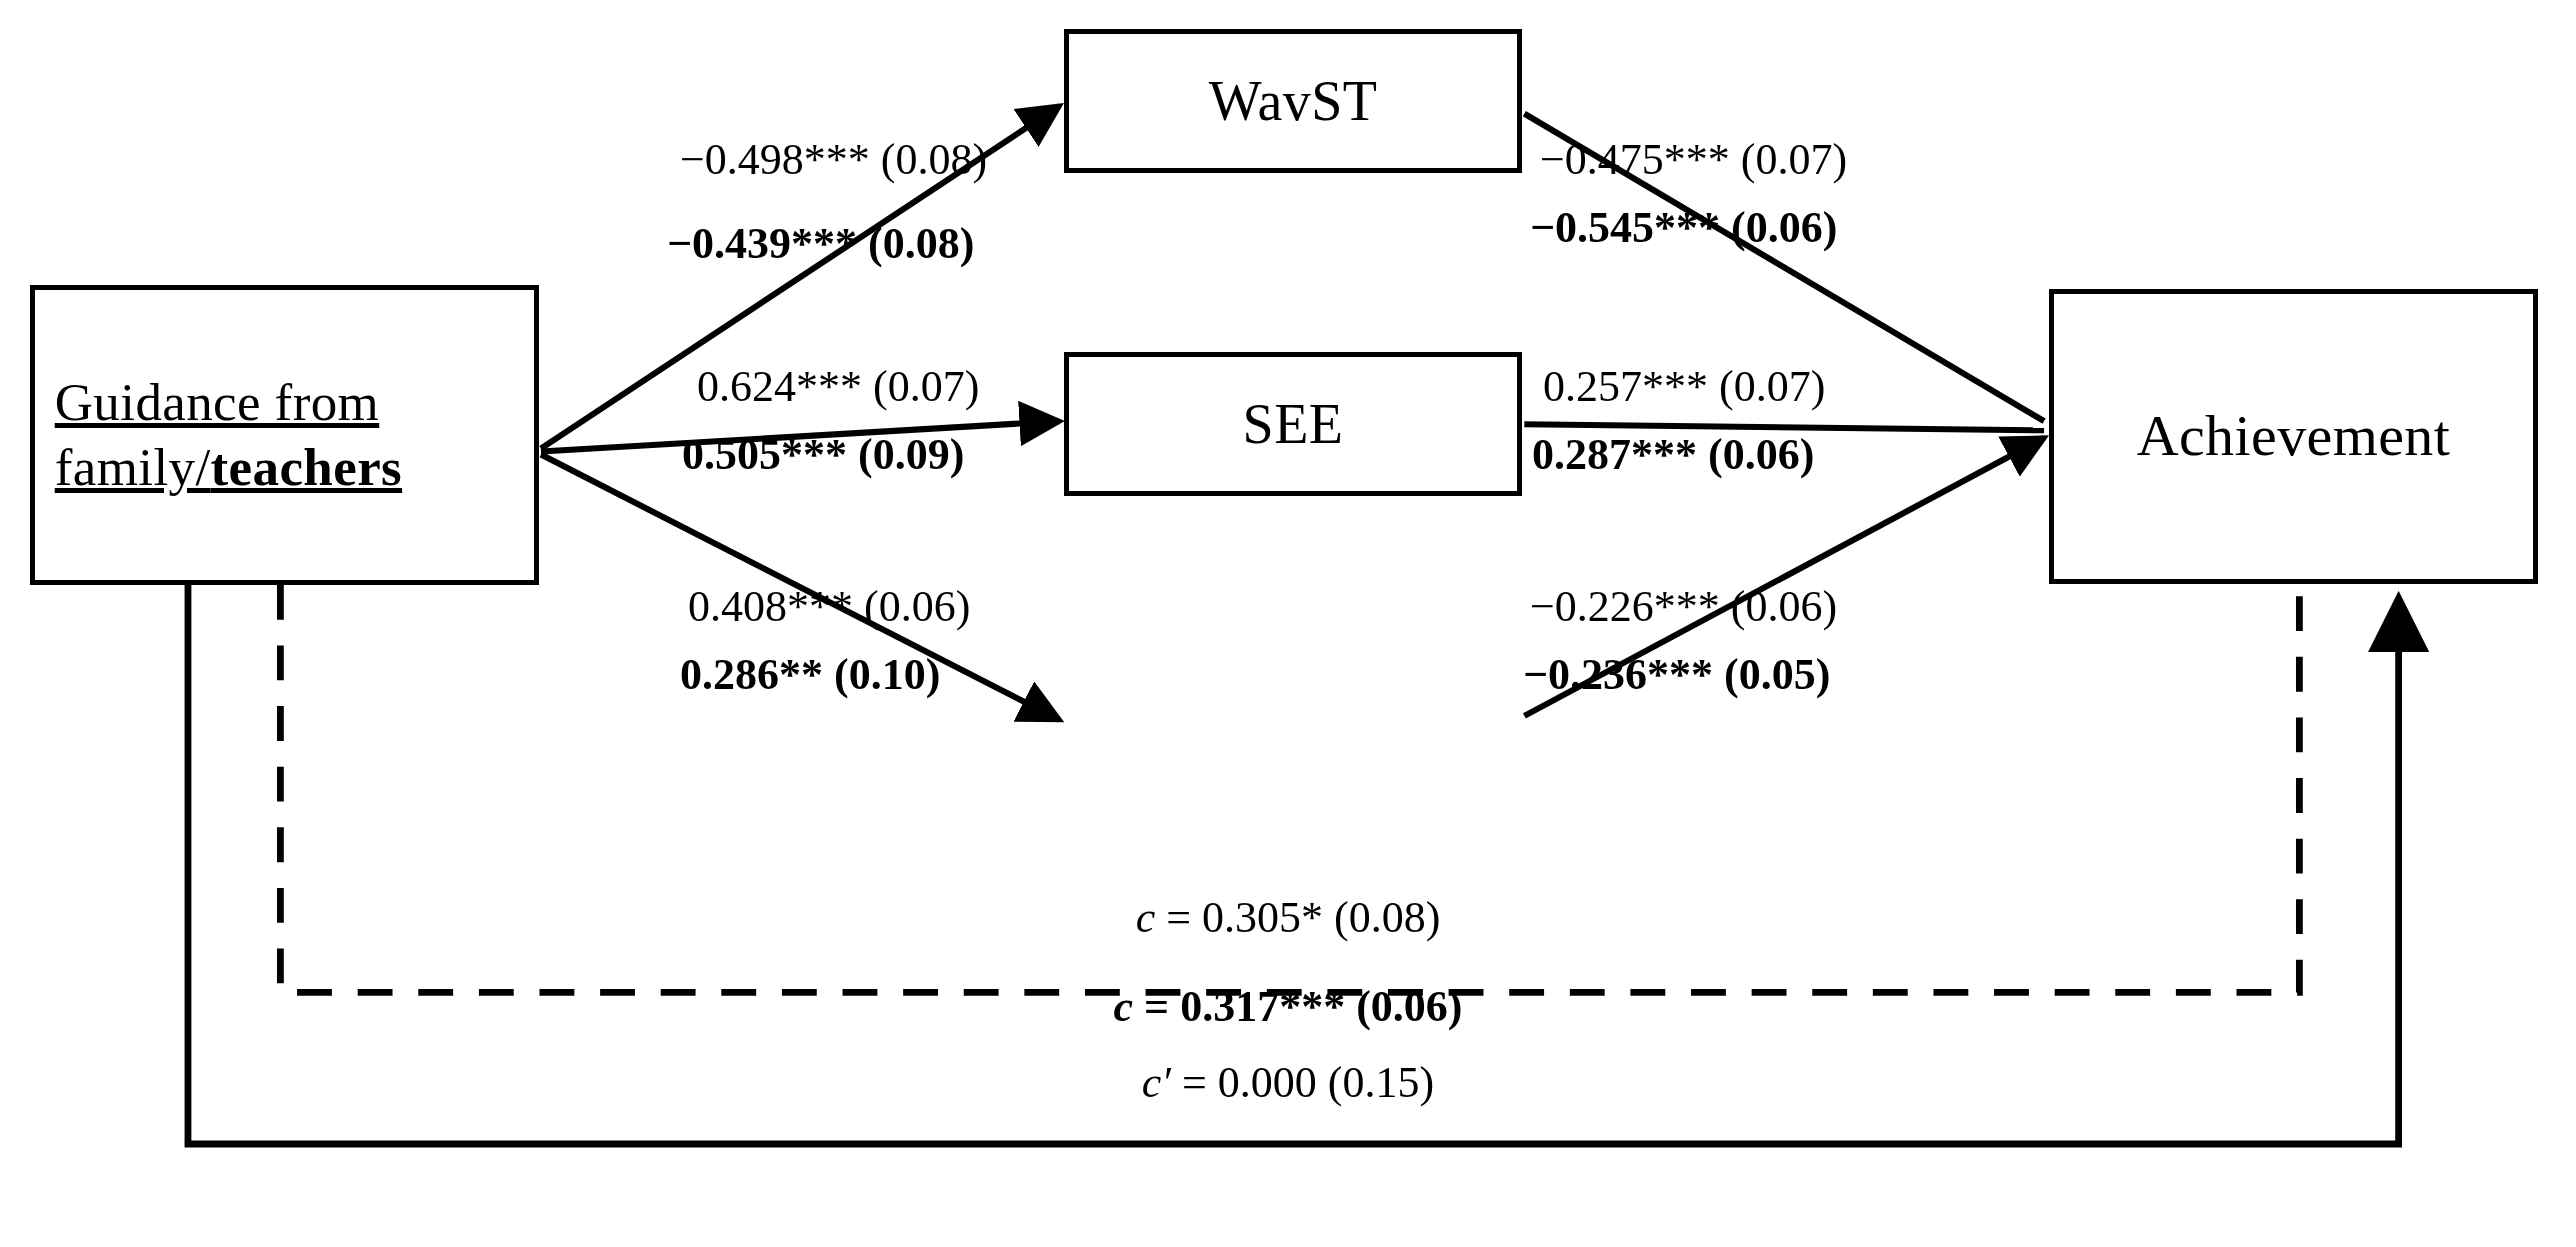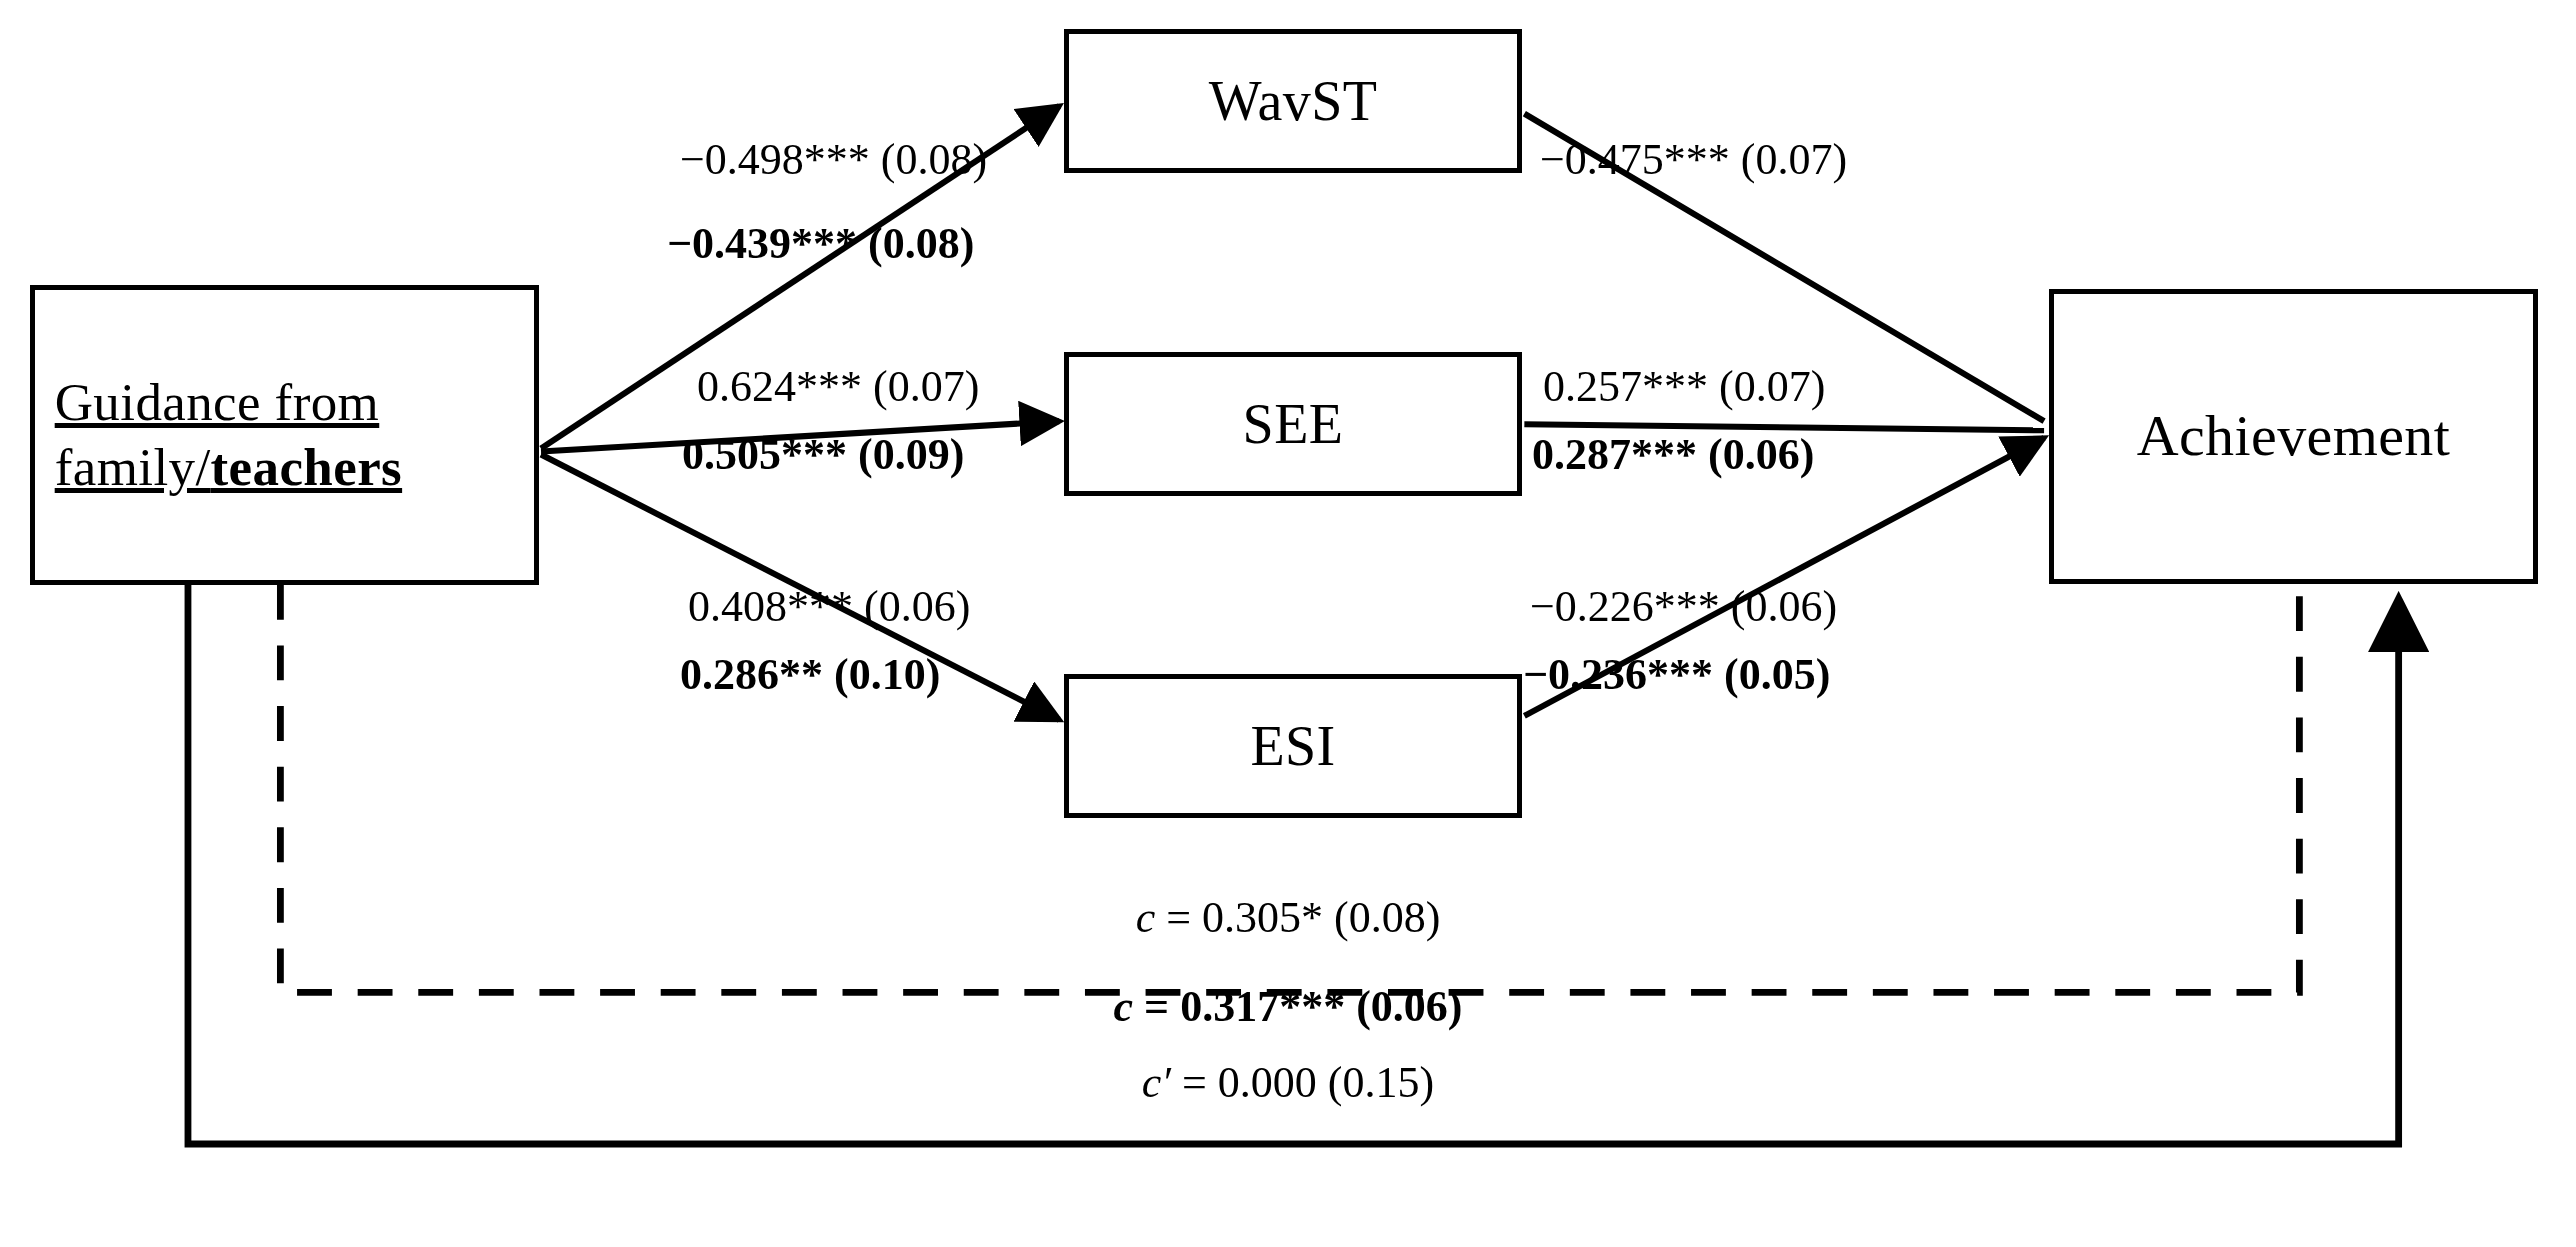--- a/index.html
+++ b/index.html
@@ -128,32 +128,30 @@
   </div>
 
   <div class="node-box" id="node-wavst">
     <div class="node-label">WavST</div>
   </div>
 
   <div class="node-box" id="node-see">
     <div class="node-label">SEE</div>
   </div>
 
-  <div class="node-box" id="node-esi">
-    <div class="node-label">ESI</div>
-  </div>
 
   <div class="node-box" id="node-achievement">
     <div class="node-label">Achievement</div>
   </div>
 
   <div class="edge-label" id="lbl-a1">−0.498*** (0.08)</div>
   <div class="edge-label bold" id="lbl-a1b">−0.439*** (0.08)</div>
 
   <div class="edge-label" id="lbl-b1">−0.475*** (0.07)</div>
+  <div class="edge-label bold" id="lbl-b1b">−0.545*** (0.06)</div>
 
   <div class="edge-label" id="lbl-a2">0.624*** (0.07)</div>
   <div class="edge-label bold" id="lbl-a2b">0.505*** (0.09)</div>
 
   <div class="edge-label" id="lbl-b2">0.257*** (0.07)</div>
   <div class="edge-label bold" id="lbl-b2b">0.287*** (0.06)</div>
 
   <div class="edge-label" id="lbl-a3">0.408*** (0.06)</div>
   <div class="edge-label bold" id="lbl-a3b">0.286** (0.10)</div>
 

